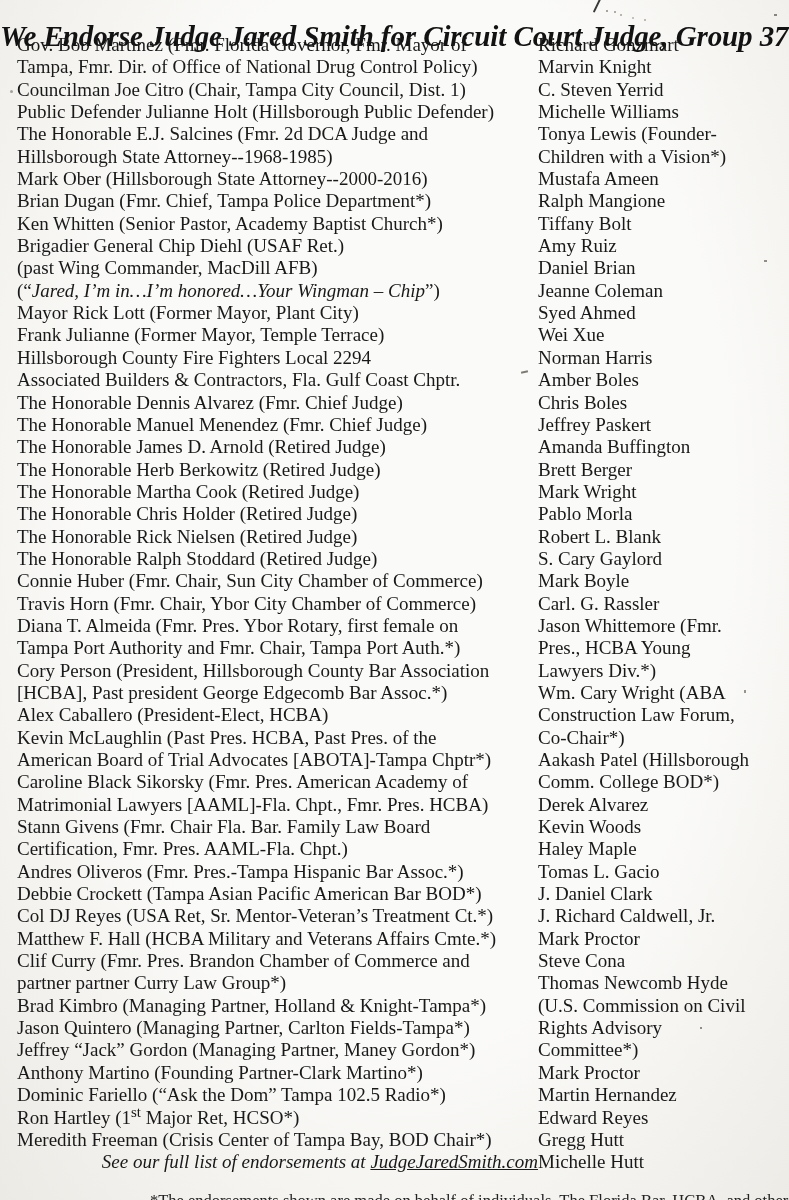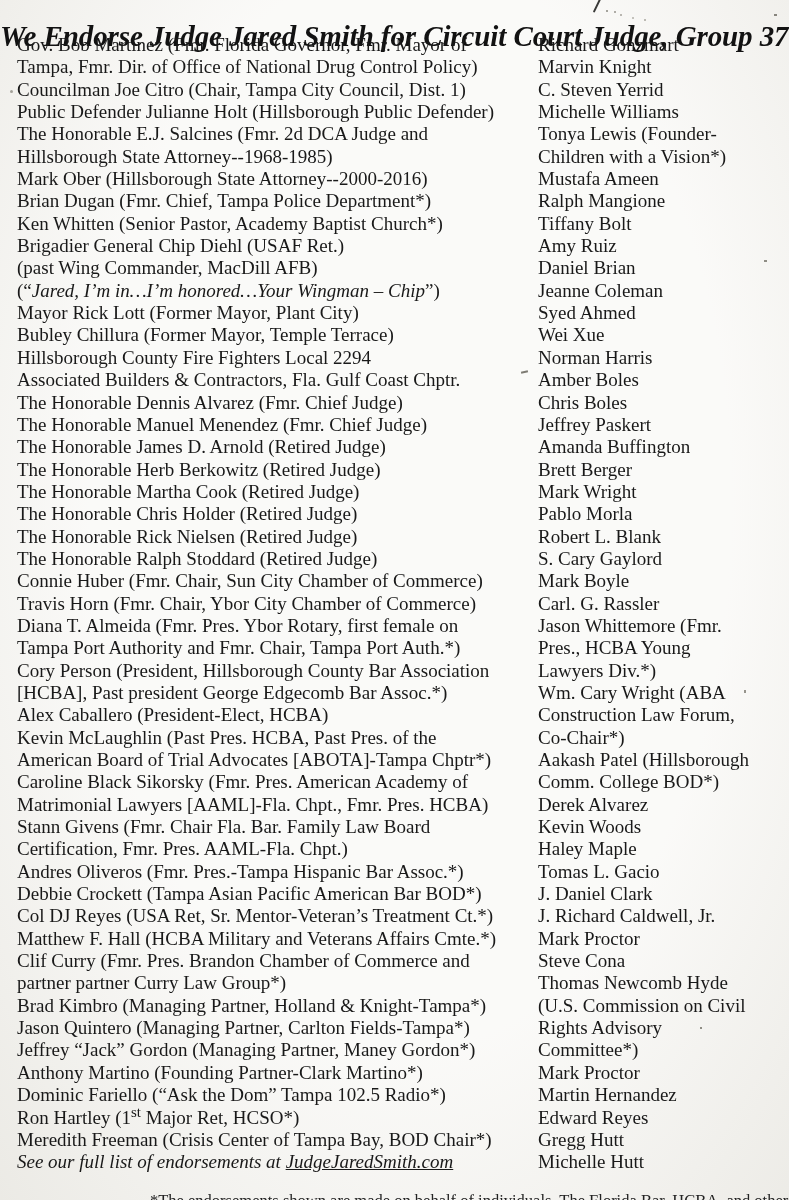--- a/index.html
+++ b/index.html
@@ -26,21 +26,21 @@
     position:absolute; top:34px;
     font-size:19px; line-height:22.35px;
     white-space:nowrap;
     color:#191919;
   }
   .col-left  { left:17px;  width:521px; }
   .col-right { left:538px; width:248px; }
   .line { height:22.35px; }
   .it { font-style:italic; }
   sup { font-size:15px; line-height:0; vertical-align:super; }
-  .footer-line { text-align:left; font-style:italic; }
+  .footer-line { text-align:right; font-style:italic; }
   .link { text-decoration:underline; }
   .disclaimer {
     position:absolute; left:150px; top:1191px;
     font-size:16.5px; white-space:nowrap; color:#232323;
   }
   
   .artifact { position:absolute; pointer-events:none; }
   .a-pen    { left:596px; top:-2px; width:2px; height:15px; background:#3a3a38; transform:rotate(26deg); border-radius:2px; }
   .a-dots   { left:606px; top:10px; width:2px; height:2px; background:#8a887f; border-radius:50%;
               box-shadow: 14px 4px 0 #a5a29a, 26px 7px 0 #b3b0a8, 38px 9px 0 #a9a69e, 8px 1px 0 #97948c; }
@@ -65,21 +65,21 @@
       <div class="line">Public Defender Julianne Holt (Hillsborough Public Defender)</div>
       <div class="line">The Honorable E.J. Salcines (Fmr. 2d DCA Judge and</div>
       <div class="line">Hillsborough State Attorney--1968-1985)</div>
       <div class="line">Mark Ober (Hillsborough State Attorney--2000-2016)</div>
       <div class="line">Brian Dugan (Fmr. Chief, Tampa Police Department*)</div>
       <div class="line">Ken Whitten (Senior Pastor, Academy Baptist Church*)</div>
       <div class="line">Brigadier General Chip Diehl (USAF Ret.)</div>
       <div class="line">(past Wing Commander, MacDill AFB)</div>
       <div class="line">(“<span class="it">Jared, I’m in…I’m honored…Your Wingman – Chip</span>”)</div>
       <div class="line">Mayor Rick Lott (Former Mayor, Plant City)</div>
-      <div class="line">Bubley Chillura (Former Mayor, Temple Terrace)</div>
+      <div class="line">Frank Julianne (Former Mayor, Temple Terrace)</div>
       <div class="line">Hillsborough County Fire Fighters Local 2294</div>
       <div class="line">Associated Builders &amp; Contractors, Fla. Gulf Coast Chptr.</div>
       <div class="line">The Honorable Dennis Alvarez (Fmr. Chief Judge)</div>
       <div class="line">The Honorable Manuel Menendez (Fmr. Chief Judge)</div>
       <div class="line">The Honorable James D. Arnold (Retired Judge)</div>
       <div class="line">The Honorable Herb Berkowitz (Retired Judge)</div>
       <div class="line">The Honorable Martha Cook (Retired Judge)</div>
       <div class="line">The Honorable Chris Holder (Retired Judge)</div>
       <div class="line">The Honorable Rick Nielsen (Retired Judge)</div>
       <div class="line">The Honorable Ralph Stoddard (Retired Judge)</div>

